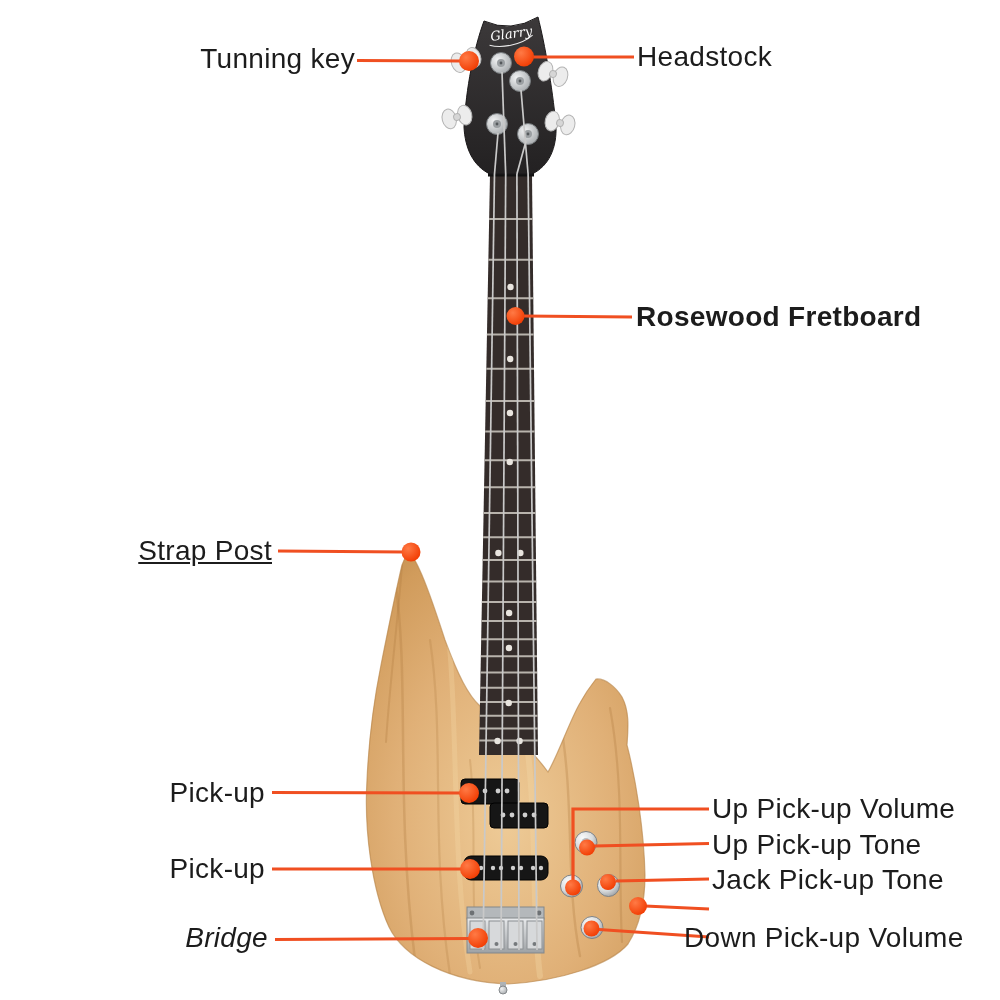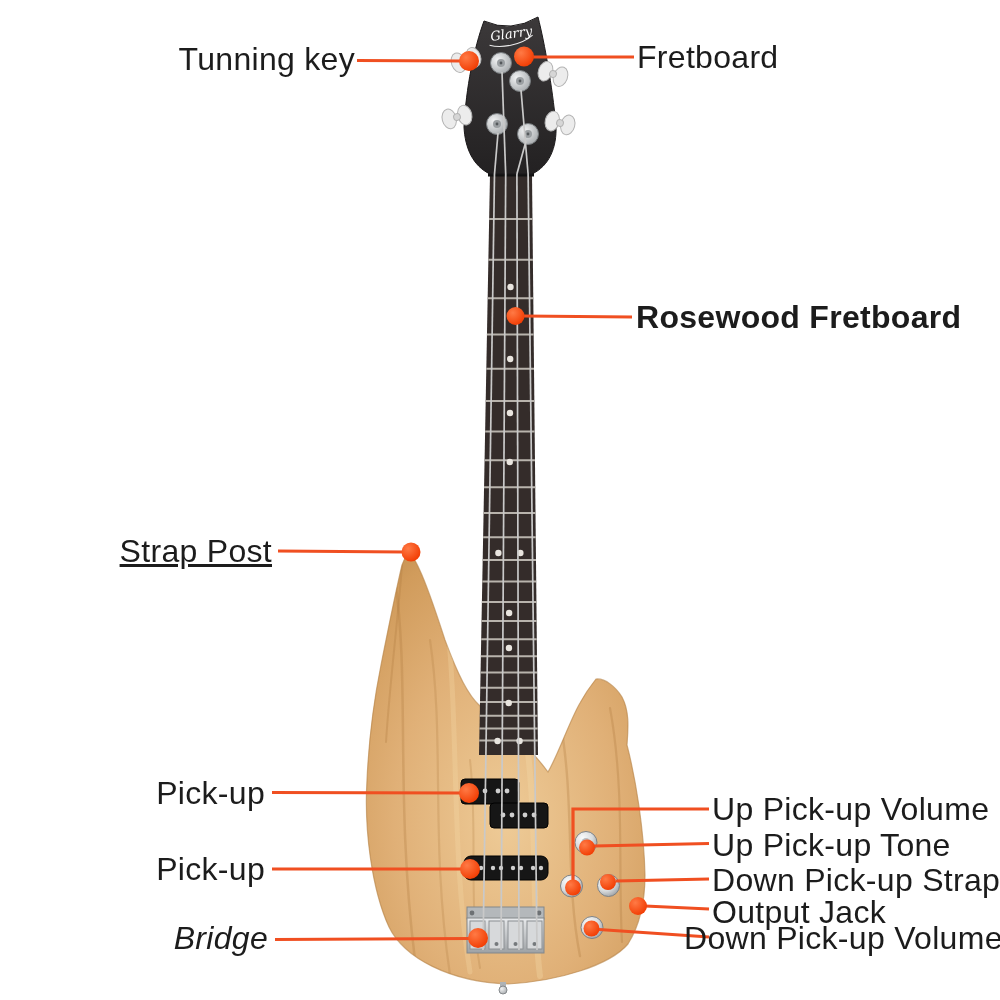--- a/index.html
+++ b/index.html
@@ -1,19 +1,19 @@
 <!DOCTYPE html>
 <html><head>
 <meta charset="utf-8">
 <style>
   html,body{margin:0;padding:0;background:#fff;}
   #stage{position:relative;width:1000px;height:1000px;background:#ffffff;overflow:hidden;
          font-family:"Liberation Sans",sans-serif;}
   #gsvg{position:absolute;left:0;top:0;}
-  .label{position:absolute;font-size:32px;line-height:28px;color:#1c1c1c;white-space:nowrap;
+  .label{position:absolute;font-size:28px;line-height:28px;color:#1c1c1c;white-space:nowrap;
          letter-spacing:.3px;}
   .label.right-col{text-align:left;}
   .label.left-col{text-align:right;}
   #frets line{stroke:#b8b3ac;stroke-width:2;}
   #inlays circle{fill:#e9e5df;}
   #strings line{stroke:#c9c9c9;stroke-width:1.7;}
   .callout{stroke:#f04f21;stroke-width:3.2;fill:none;}
   .grain{fill:none;stroke-linecap:round;}
 </style>
 </head>
@@ -277,25 +277,24 @@
     <circle cx="478" cy="938" r="10" fill="url(#gDot)"></circle>
     <circle cx="573" cy="887.5" r="8" fill="url(#gDot)"></circle>
     <circle cx="587" cy="847.5" r="8" fill="url(#gDot)"></circle>
     <circle cx="608" cy="882" r="8" fill="url(#gDot)"></circle>
     <circle cx="638" cy="906" r="9" fill="url(#gDot)"></circle>
     <circle cx="591.5" cy="928.5" r="8" fill="url(#gDot)"></circle>
   </g>
 </svg>
 
 <div class="label left-col" style="top:45px;  right:645px;">Tunning key</div>
-<div class="label right-col" style="top:43px;  left:637px;">Fretboard</div>
+<div class="label right-col" style="top:43px;  left:637px;">Headstock</div>
 <div class="label right-col" style="top:303px; left:636px;font-weight:bold;">Rosewood Fretboard</div>
 <div class="label left-col" style="top:537px; right:728px;text-decoration:underline;">Strap Post</div>
 <div class="label left-col" style="top:779px; right:735px;">Pick-up</div>
 <div class="label left-col" style="top:855px; right:735px;">Pick-up</div>
 <div class="label left-col" style="top:924px; right:732px;font-style:italic;">Bridge</div>
 <div class="label right-col" style="top:795px; left:712px;">Up Pick-up Volume</div>
 <div class="label right-col" style="top:831px; left:712px;">Up Pick-up Tone</div>
-<div class="label right-col" style="top:866px; left:712px;">Down Pick-up Strap</div>
-<div class="label right-col" style="top:898px; left:712px;">Output Jack</div>
+<div class="label right-col" style="top:866px; left:712px;">Jack Pick-up Tone</div>
 <div class="label right-col" style="top:924px; left:684px;">Down Pick-up Volume</div>
 
 </div>
 
 </body></html>

